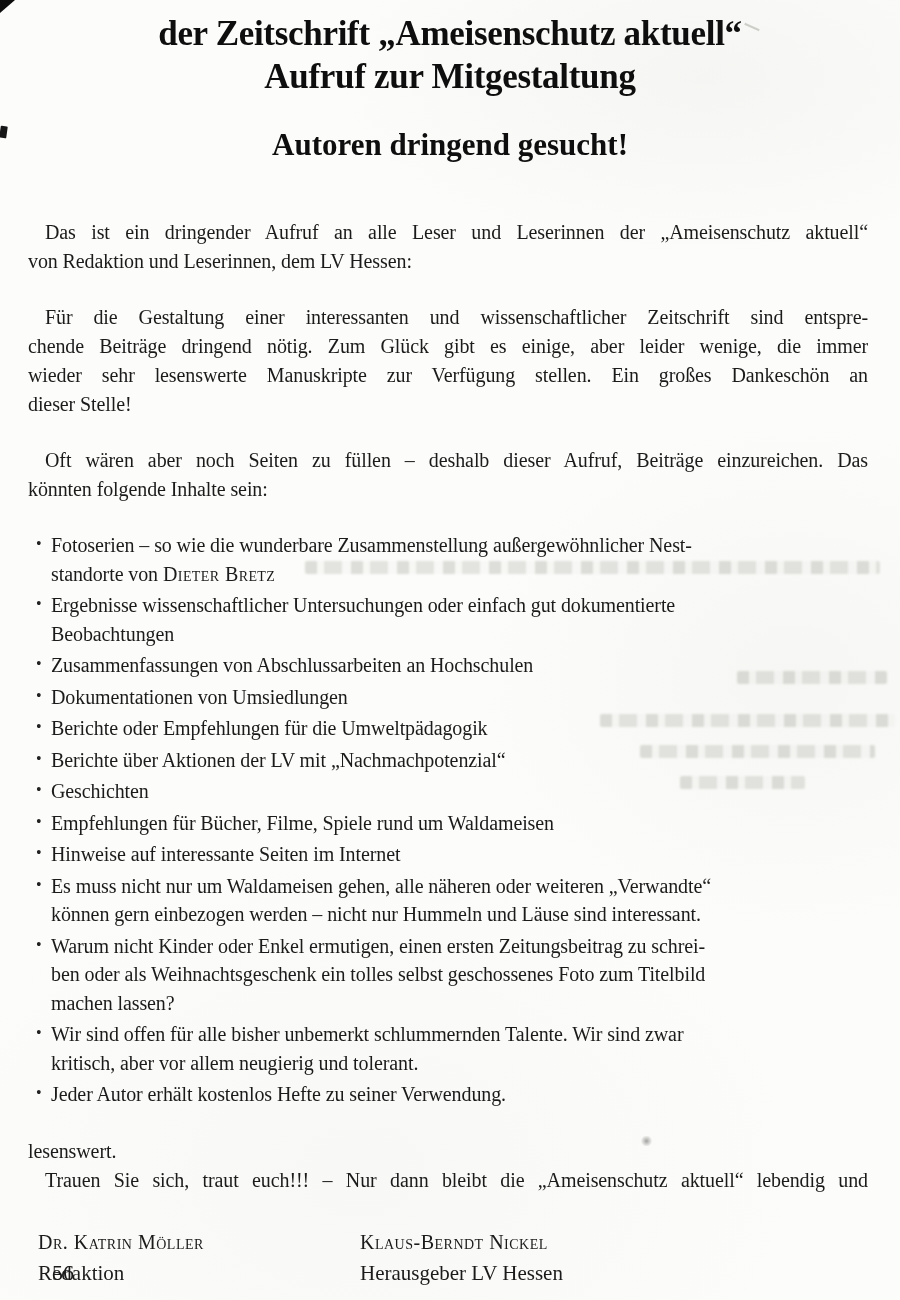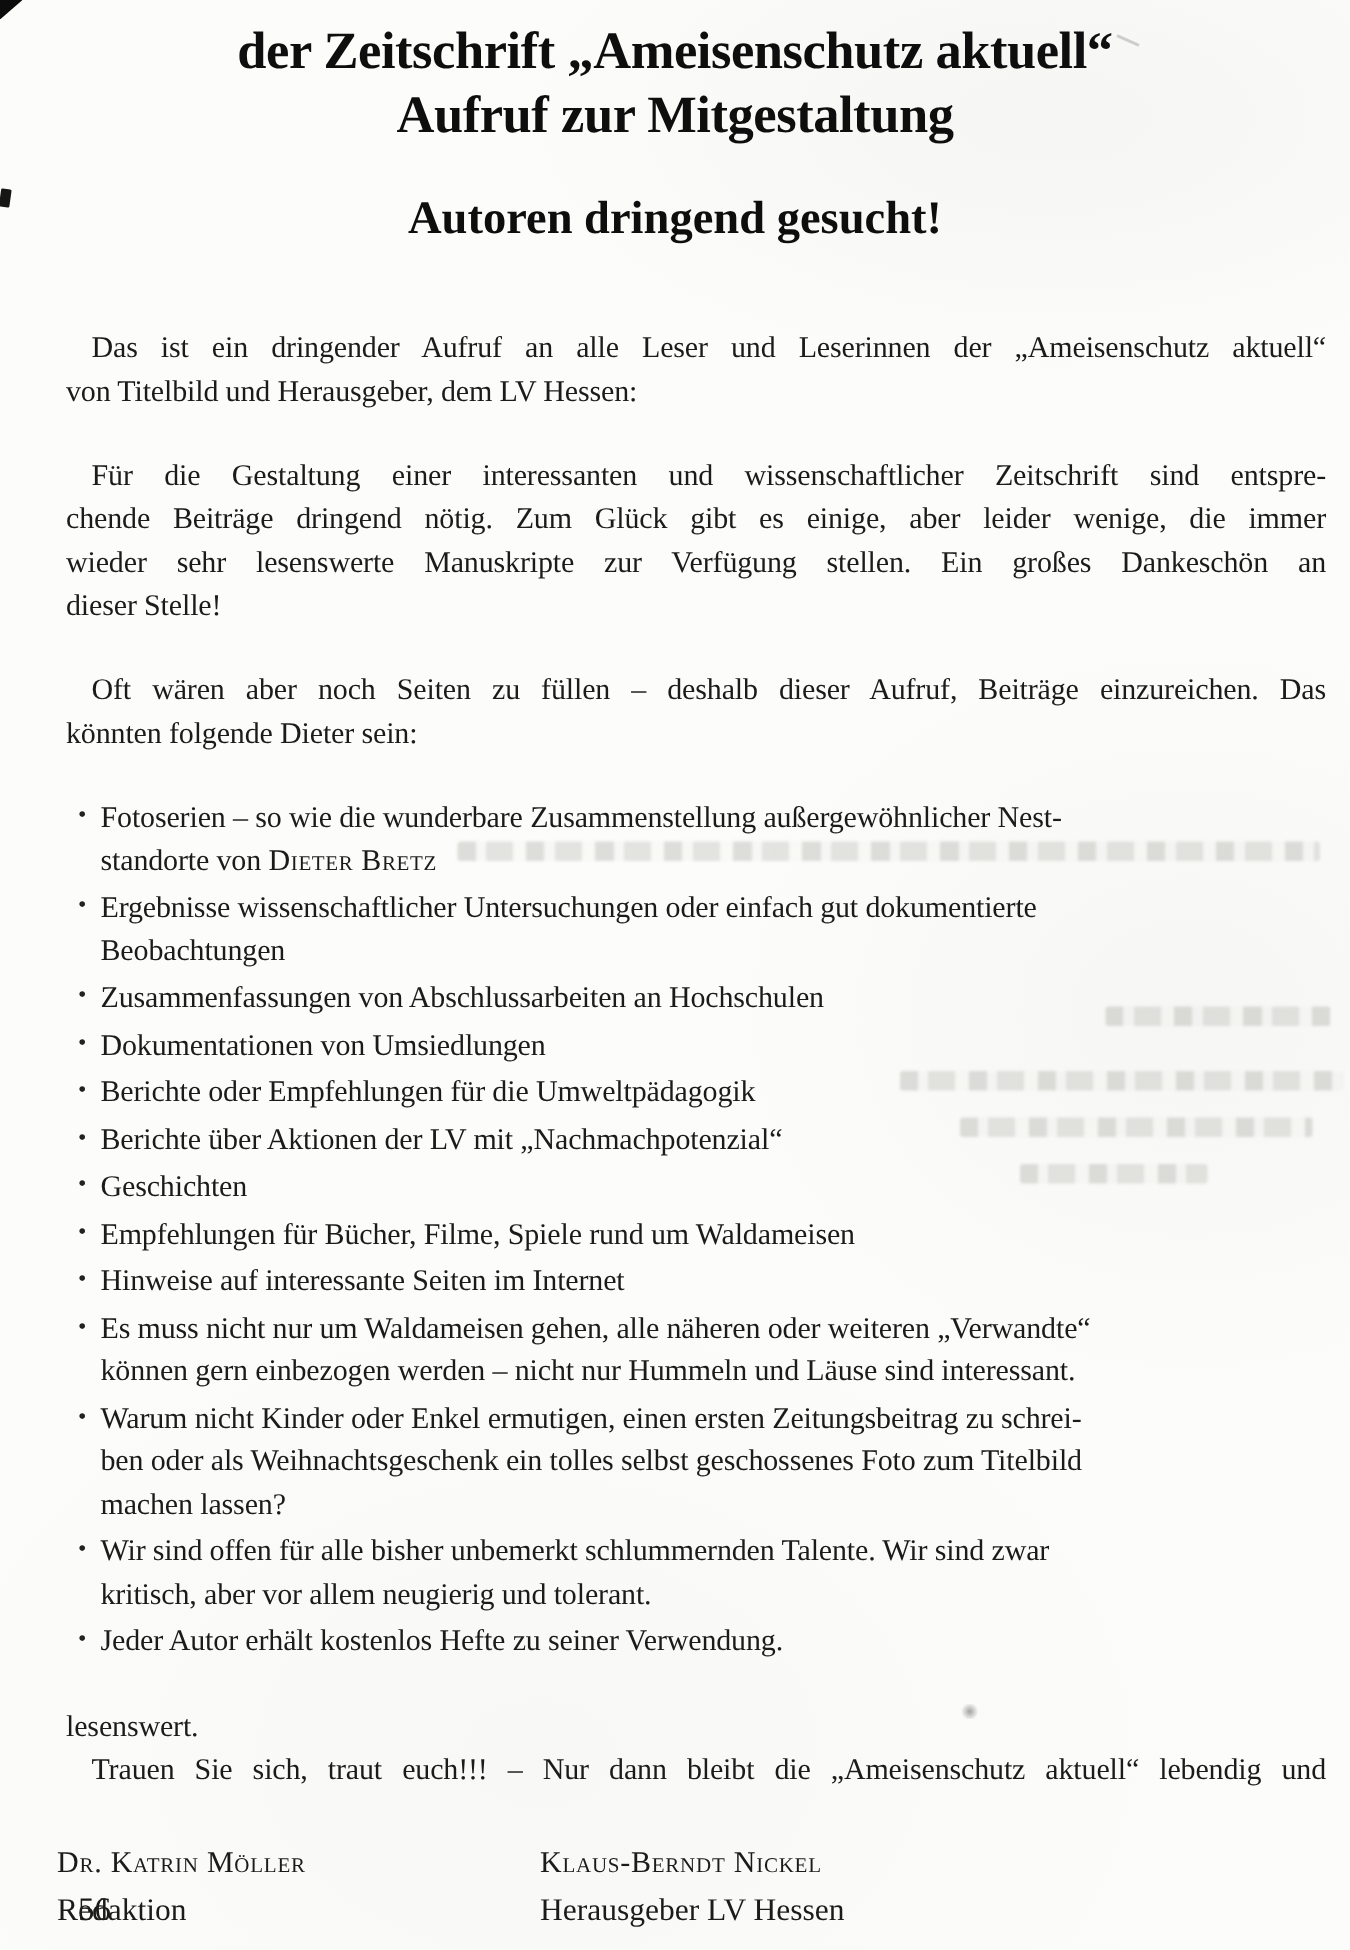--- a/index.html
+++ b/index.html
@@ -11,21 +11,21 @@
       radial-gradient(ellipse 700px 500px at 40% 90%, rgba(120,120,112,0.03), transparent 65%),
       #fcfcfa;
     font-family:"Liberation Serif", serif;
     color:#1b1b1b;
   }
   
   .title{margin:0;padding-top:12px;text-align:center;font-size:35px;line-height:43px;font-weight:bold;color:#0e0e0e;letter-spacing:-0.3px;}
   .title .tl{display:block;}
   .subtitle{margin:29px 0 0 0;text-align:center;font-size:31px;line-height:36px;font-weight:bold;color:#0e0e0e;}
   
-  .bodytext{margin:55px 30px 0 44px;width:840px;font-size:20px;line-height:29px;letter-spacing:-0.1px;font-family:Liberation Serif, serif;}
+  .bodytext{margin:55px 30px 0 28px;width:840px;font-size:20px;line-height:29px;letter-spacing:-0.1px;font-family:Liberation Serif, serif;}
   .para{margin:0 0 27px 0;padding:0;}
   .line{display:block;white-space:nowrap;}
   .j{text-align-last:justify;}
   .ind{text-indent:17px;}
   
   .topics{list-style:none;margin:3px 0 0 0;padding:0;line-height:28.5px;}
   .topics li{position:relative;padding-left:23px;margin:0 0 3px 0;}
   .dot{position:absolute;left:8px;top:-1px;font-size:16px;color:#222;}
   .sc{font-variant:small-caps;letter-spacing:0.4px;margin-left:5px;}
   .closing{margin-top:28px;}
@@ -71,33 +71,33 @@
   <h1 class="title">
     <span class="tl">der Zeitschrift „Ameisenschutz aktuell“</span>
     <span class="tl">Aufruf zur Mitgestaltung</span>
   </h1>
   <h2 class="subtitle">Autoren dringend gesucht!</h2>
 
   <div class="bodytext">
 
     <p class="para">
       <span class="line j ind">Das ist ein dringender Aufruf an alle Leser und Leserinnen der „Ameisenschutz aktuell“</span>
-      <span class="line">von Titelbild und Herausgeber, dem LV Hessen:</span>
+      <span class="line">von Redaktion und Leserinnen, dem LV Hessen:</span>
     </p>
 
     <p class="para">
       <span class="line j ind">Für die Gestaltung einer interessanten und wissenschaftlicher Zeitschrift sind entspre-</span>
       <span class="line j">chende Beiträge dringend nötig. Zum Glück gibt es einige, aber leider wenige, die immer</span>
       <span class="line j">wieder sehr lesenswerte Manuskripte zur Verfügung stellen. Ein großes Dankeschön an</span>
       <span class="line">dieser Stelle!</span>
     </p>
 
     <p class="para">
       <span class="line j ind">Oft wären aber noch Seiten zu füllen – deshalb dieser Aufruf, Beiträge einzureichen. Das</span>
-      <span class="line">könnten folgende Dieter sein:</span>
+      <span class="line">könnten folgende Inhalte sein:</span>
     </p>
 
     <ul class="topics">
       <li>
         <span class="dot">•</span>
         <span class="line">Fotoserien – so wie die wunderbare Zusammenstellung außergewöhnlicher Nest-</span>
         <span class="line"><span>standorte von</span><span class="sc">Dieter Bretz</span></span>
       </li>
       <li>
         <span class="dot">•</span>

